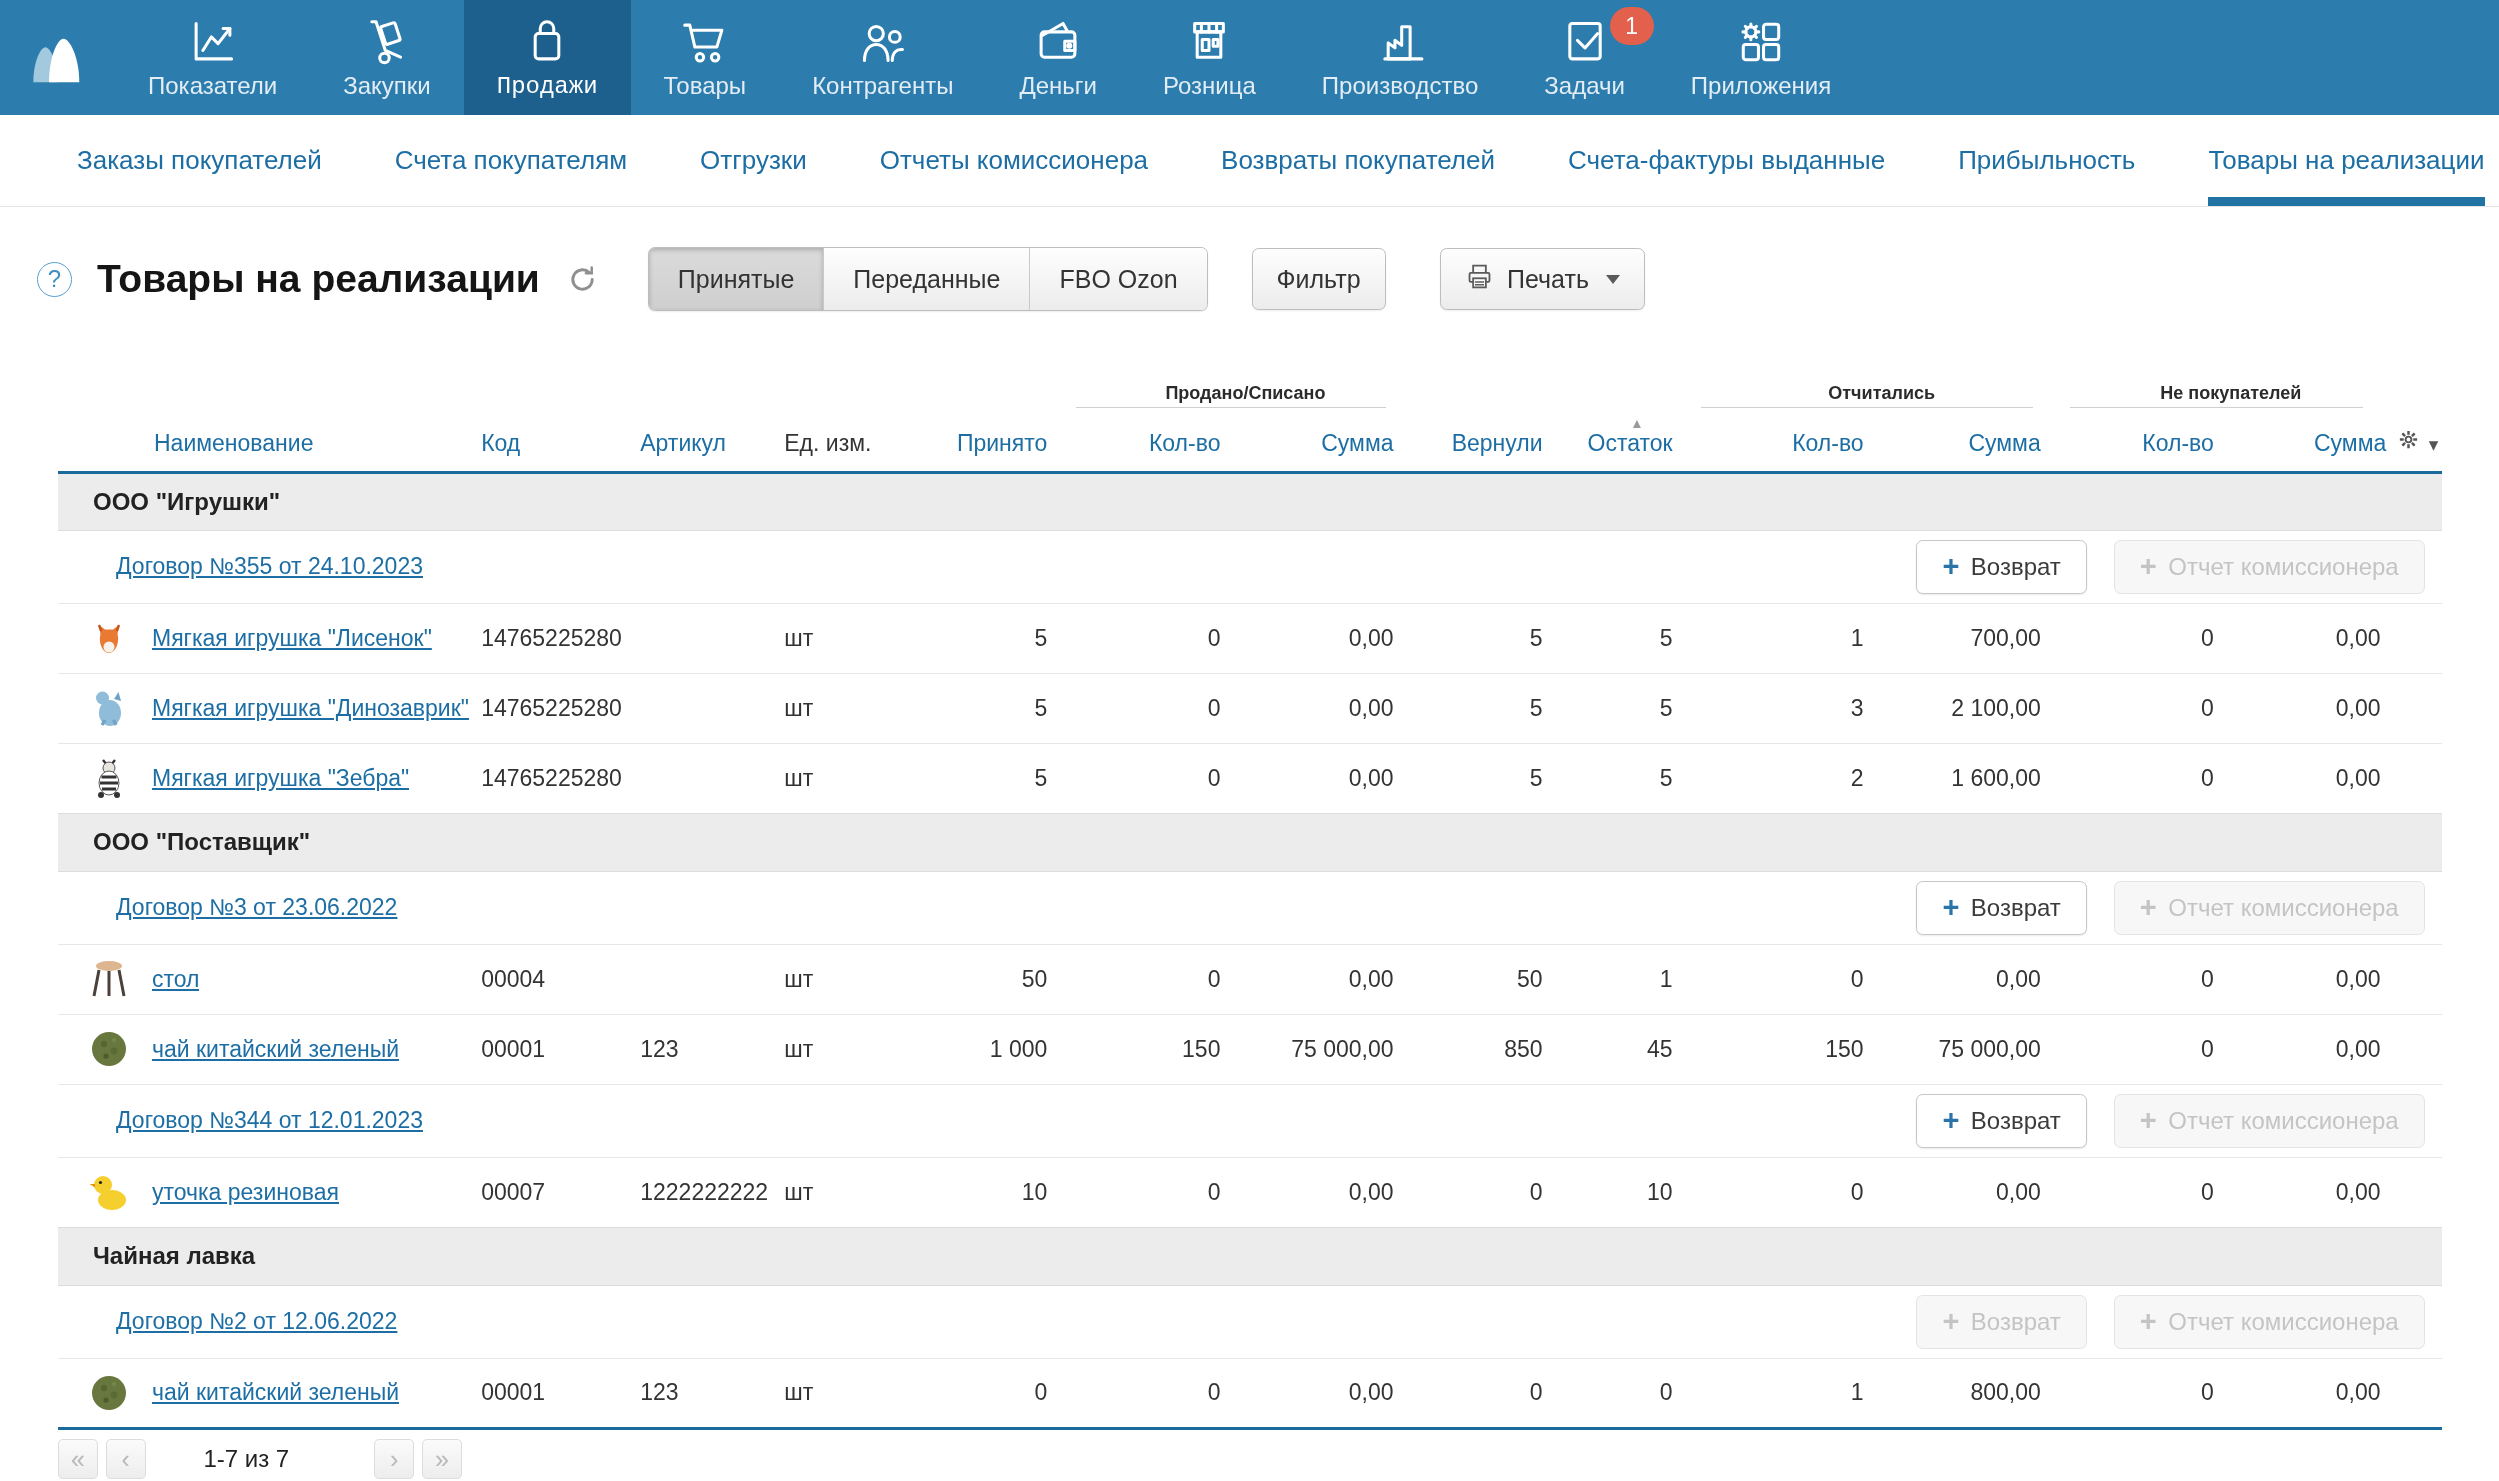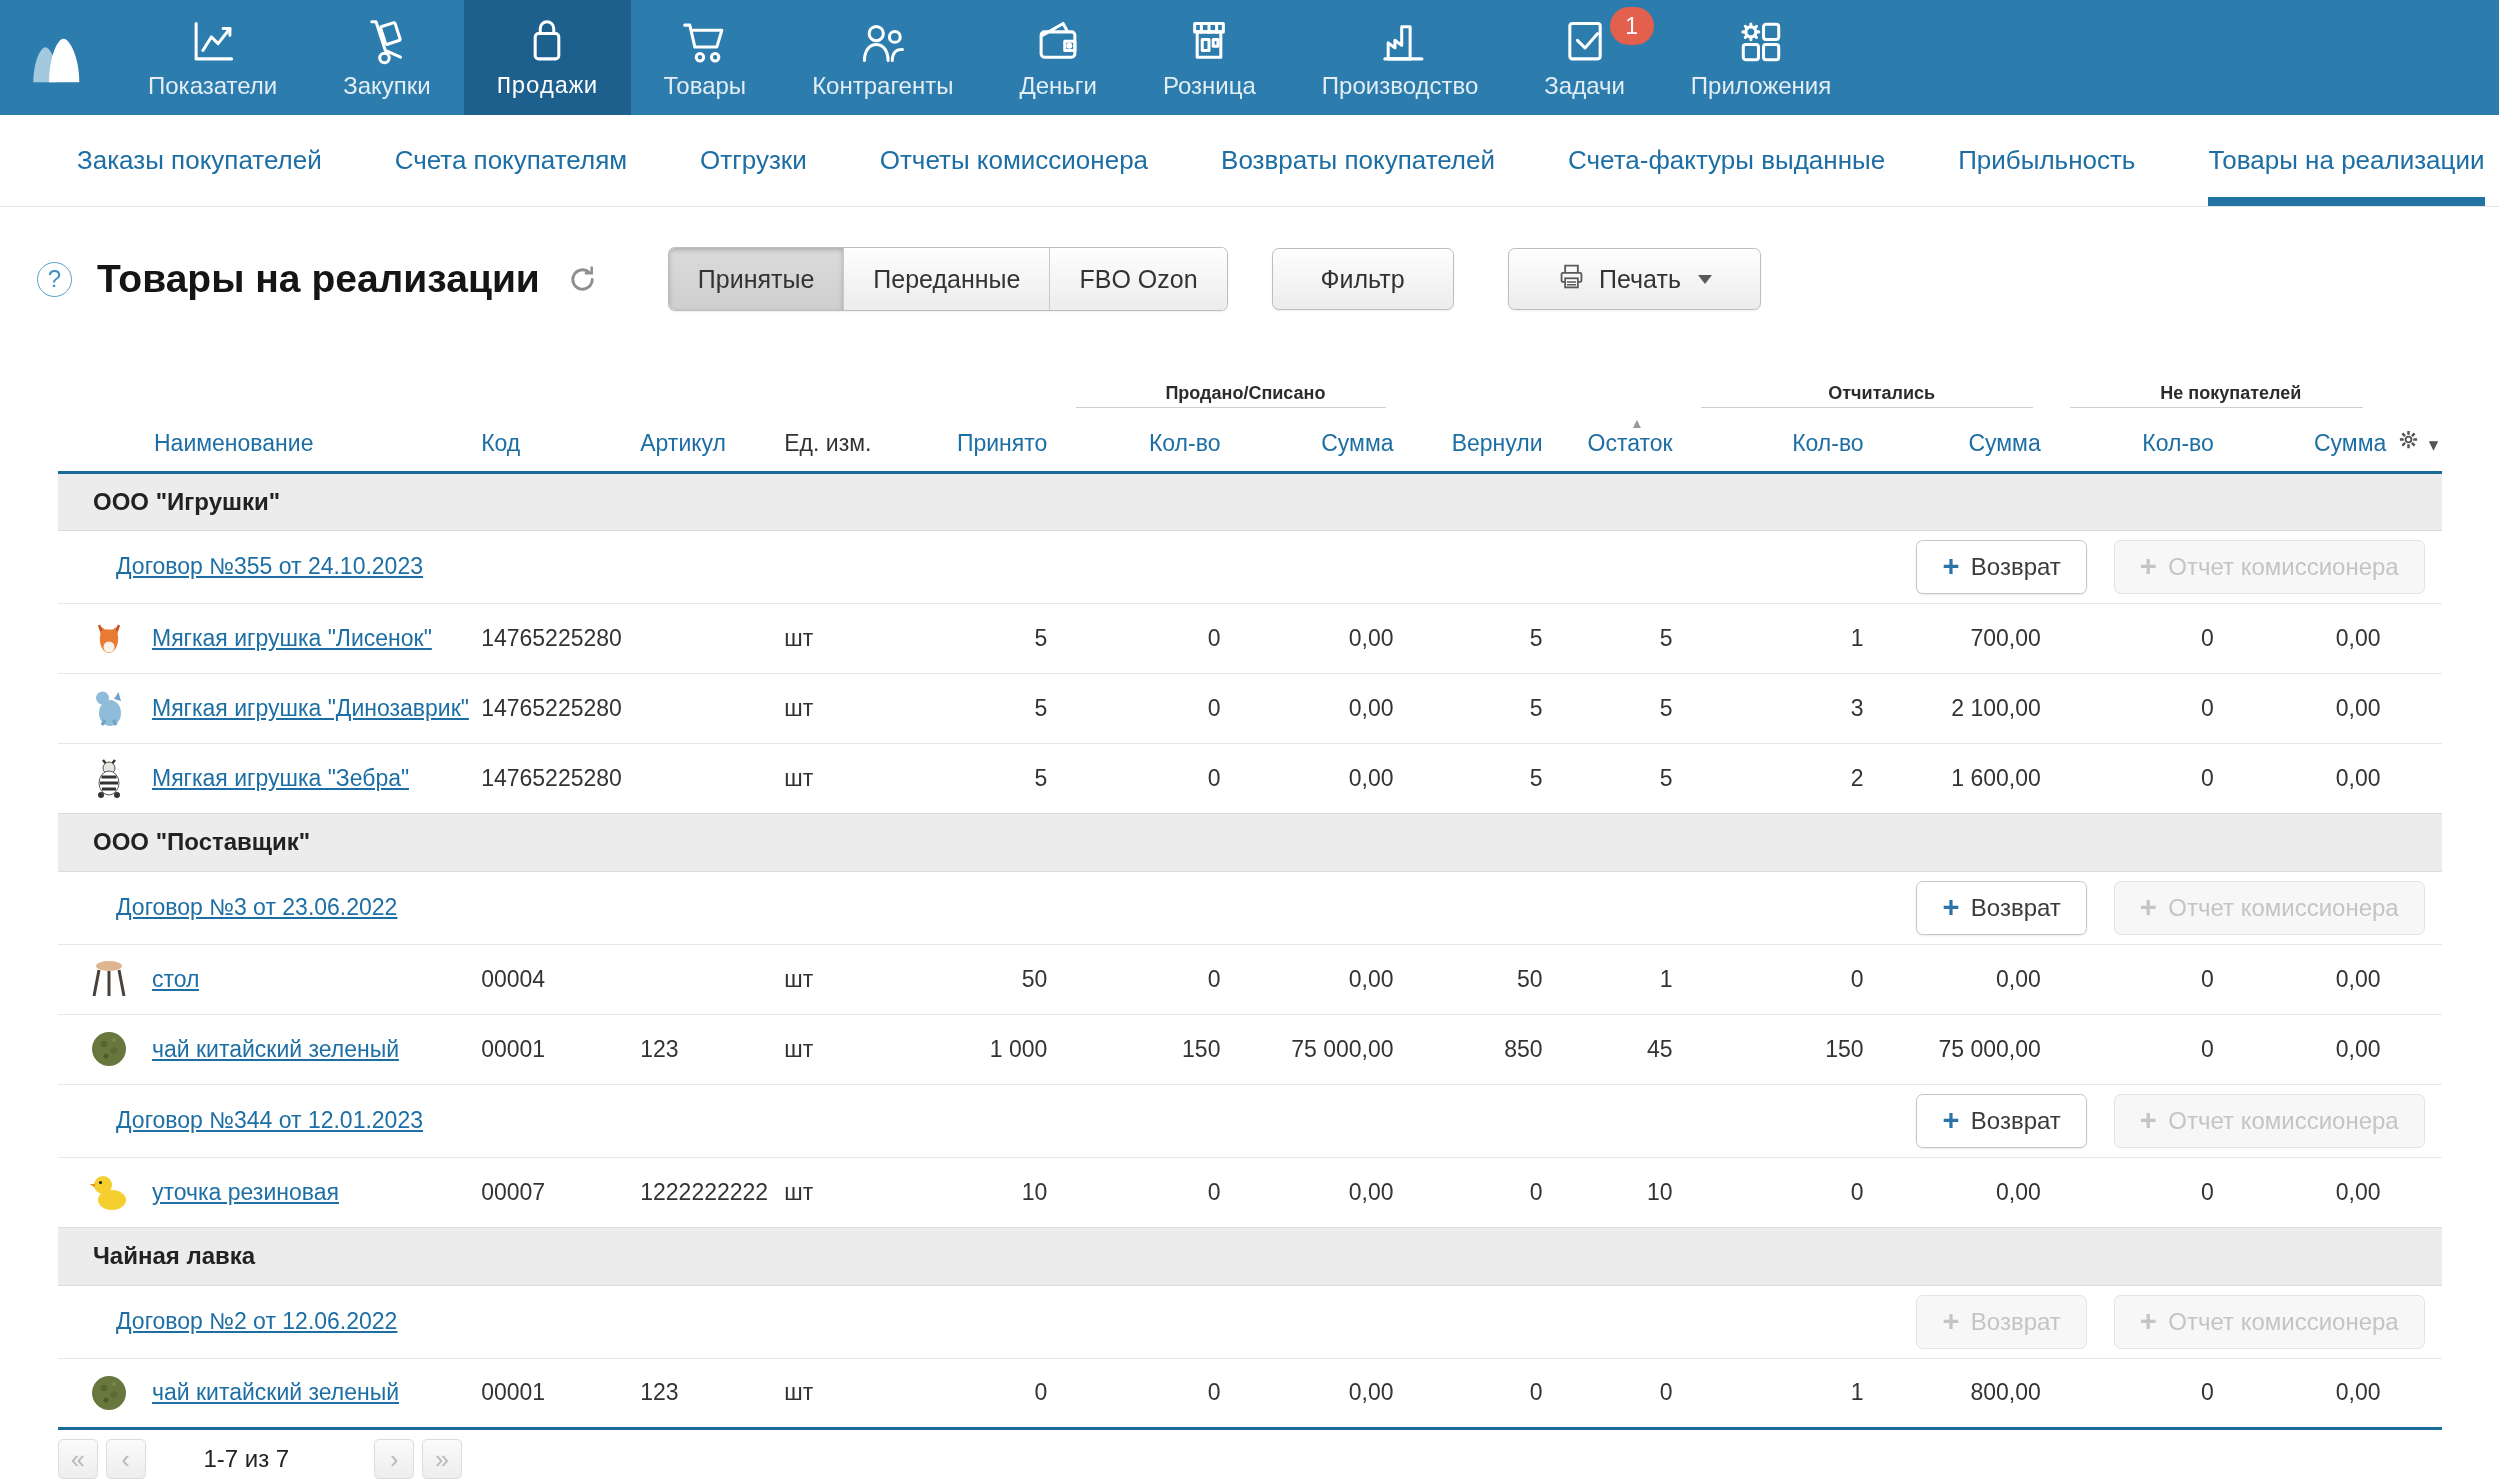--- a/index.html
+++ b/index.html
@@ -24,28 +24,28 @@
   .subnav-item { position:relative; display:flex; align-items:center; margin-right:73px;
     font-size:26px; color:#1c6ea4; cursor:pointer; white-space:nowrap; }
   .subnav-item.active::after { content:''; position:absolute; left:0; right:0; bottom:0; height:8.7px; background:#2173a3; }
 
   
   .page-header { display:flex; align-items:center; padding:40px 0 37px 37px; }
   .help-icon { width:35px; height:35px; border:1.9px solid #58a0cd; border-radius:50%; color:#3f8fc2;
     font-size:24px; display:flex; align-items:center; justify-content:center; cursor:pointer; flex:none; }
   .page-title { font-size:39px; font-weight:bold; color:#151515; margin-left:25px; white-space:nowrap; }
   .refresh-btn { margin-left:27px; cursor:pointer; display:flex; align-items:center; }
-  .seg { display:inline-flex; margin-left:70px; border:1px solid #bdbdbd; border-radius:6.7px;
+  .seg { display:inline-flex; margin-left:50px; border:1px solid #bdbdbd; border-radius:6.7px;
     overflow:hidden; box-shadow:0 1px 1.9px rgba(0,0,0,.07); }
   .seg button { height:62px; padding:0 29px; font-size:25px; color:#333; cursor:pointer;
     background:linear-gradient(#fefefe,#ececec); border:none; border-right:1px solid #c9c9c9;
     font-family:"Liberation Sans", sans-serif; }
   .seg button:last-child { border-right:none; }
   .seg button.active { background:linear-gradient(#dbdbdb,#cfcfcf); box-shadow:inset 0 1.9px 5.8px rgba(0,0,0,.22); }
-  .btn-plain { height:62px; padding:0 48px; font-size:25px; color:#333; cursor:pointer;
+  .btn-plain { height:62px; padding:0 24px; font-size:25px; color:#333; cursor:pointer;
     background:linear-gradient(#fefefe,#ececec); border:1px solid #bdbdbd; border-radius:6.7px;
     box-shadow:0 1px 1.9px rgba(0,0,0,.07); font-family:"Liberation Sans", sans-serif;
     display:flex; align-items:center; }
   .filter-btn { margin-left:44px; }
   .print-btn  { margin-left:54px; gap:13.5px; }
   .print-caret { width:0; height:0; border-left:7.7px solid transparent; border-right:7.7px solid transparent;
     border-top:9.6px solid #5a5a5a; margin-left:3.8px; }
 
   
   .table-wrap { margin:0 58px; }

